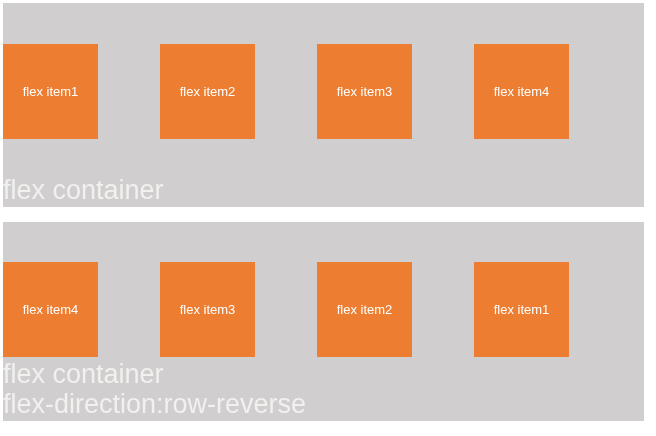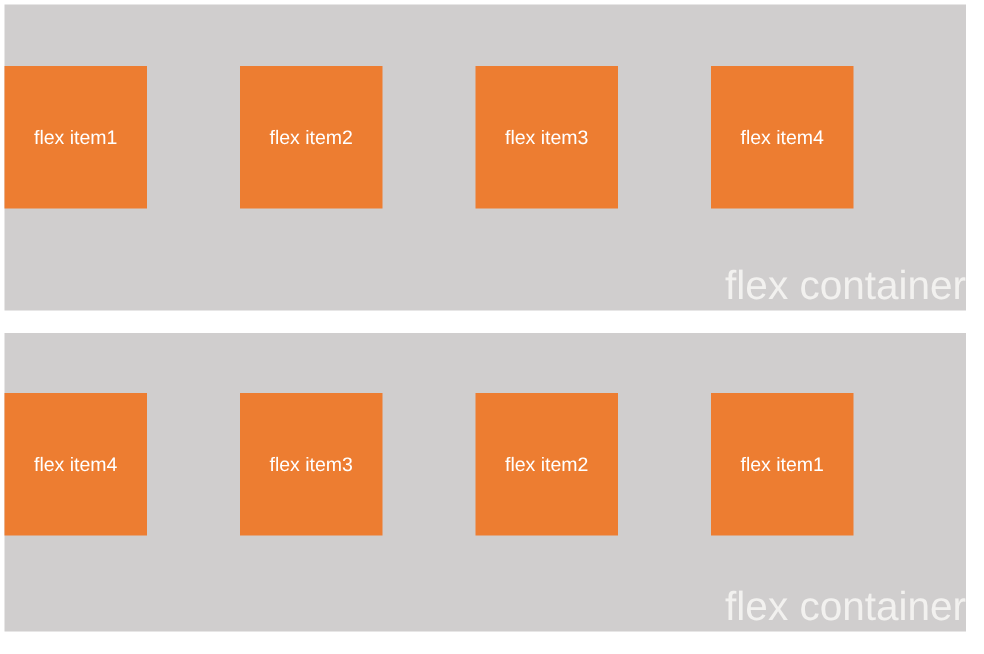--- a/index.html
+++ b/index.html
@@ -49,21 +49,21 @@
   .flex-item span {
     color: #ffffff;
     font-size: 13px;
     white-space: nowrap;
   }
   .caption {
     position: absolute;
     left: 0;
     right: 0;
     bottom: 2px;
-    text-align: right;
+    text-align: left;
     color: #f2f1ef;
     font-size: 27px;
     line-height: 30px;
     font-weight: 400;
   }
 </style>
 </head>
 <body>
 
 <div class="flex-container top">
@@ -96,14 +96,15 @@
     </div>
     <div class="flex-item">
       <span>flex item2</span>
     </div>
     <div class="flex-item">
       <span>flex item1</span>
     </div>
   </div>
   <div class="caption">
     <div>flex container</div>
+    <div>flex-direction:row-reverse</div>
   </div>
 </div>
 
 </body></html>

